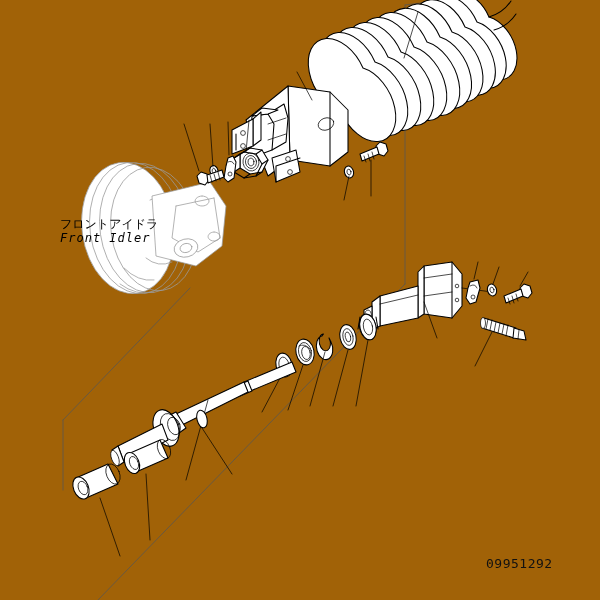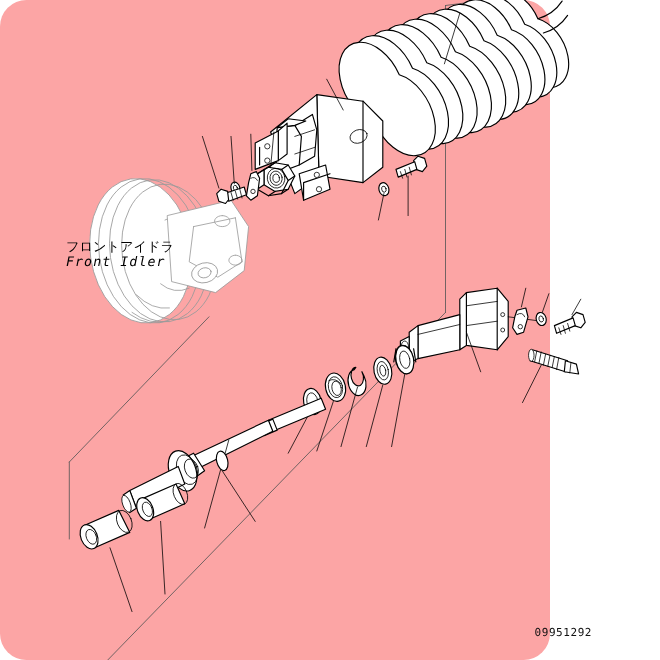--- a/index.html
+++ b/index.html
@@ -1,26 +1,26 @@
 <!DOCTYPE html>
 <html><head>
 <meta charset="utf-8">
 <title>Parts Diagram</title>
 <style>
   html,body{margin:0;padding:0;background:#ffffff;}
   body{
     font-family:"DejaVu Sans Mono", monospace;
     width:600px;height:600px;overflow:hidden;
   }
-  #sheet{position:relative;width:500px;height:600px;background:#fca5a5;border-radius:24px;}
+  #sheet{position:relative;width:600px;height:600px;background:#a16207;}
   #sheet svg{position:absolute;left:0;top:0;}
   .lbl{position:absolute;white-space:pre;color:#000;}
   #jp-label{left:60px;top:216px;font-size:12px;letter-spacing:0px;}
   #en-label{left:60px;top:231px;font-size:12px;letter-spacing:1px;font-style:italic;}
-  #partno{left:486px;top:570px;font-size:10px;letter-spacing:.5px;color:#111;}
+  #partno{left:486px;top:556px;font-size:13px;letter-spacing:.5px;color:#111;}
 </style>
 </head>
 <body>
 
 <div id="sheet">
 
   <svg width="600" height="600" viewBox="0 0 600 600">
     <defs>
       <style>
         .s  { fill:none; stroke:#000; stroke-width:1.05; stroke-linecap:round; stroke-linejoin:round; }

